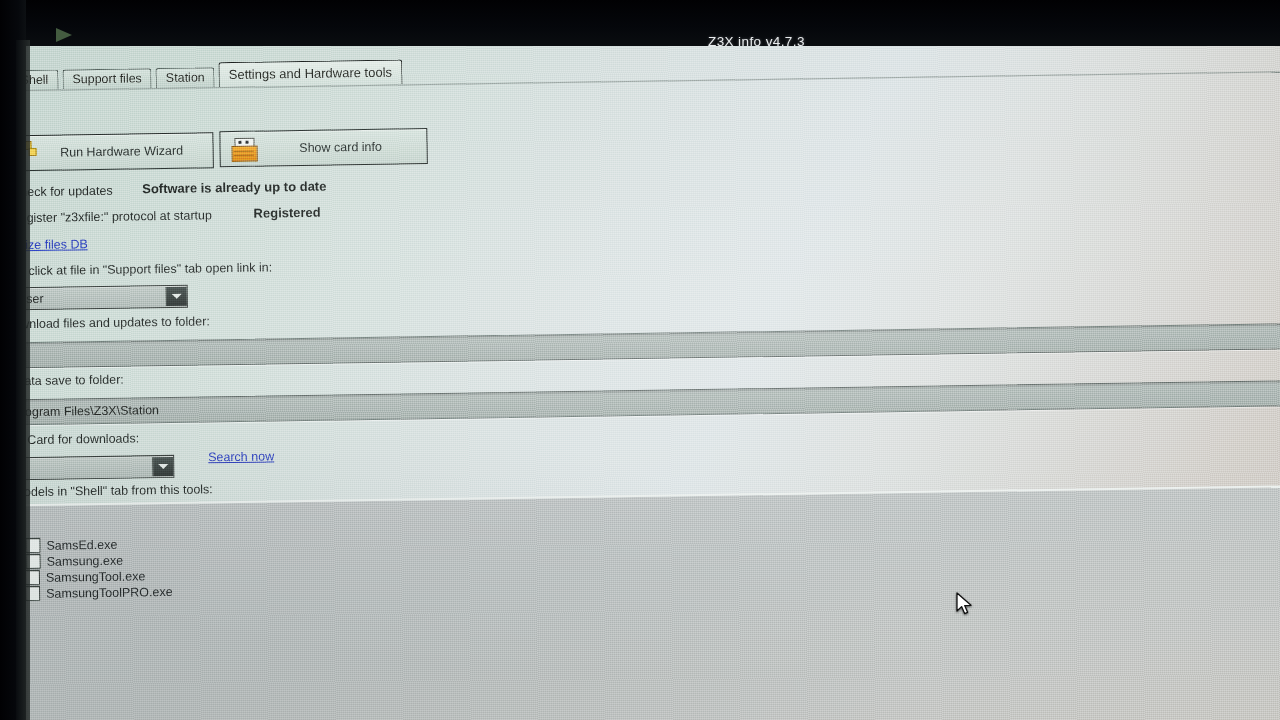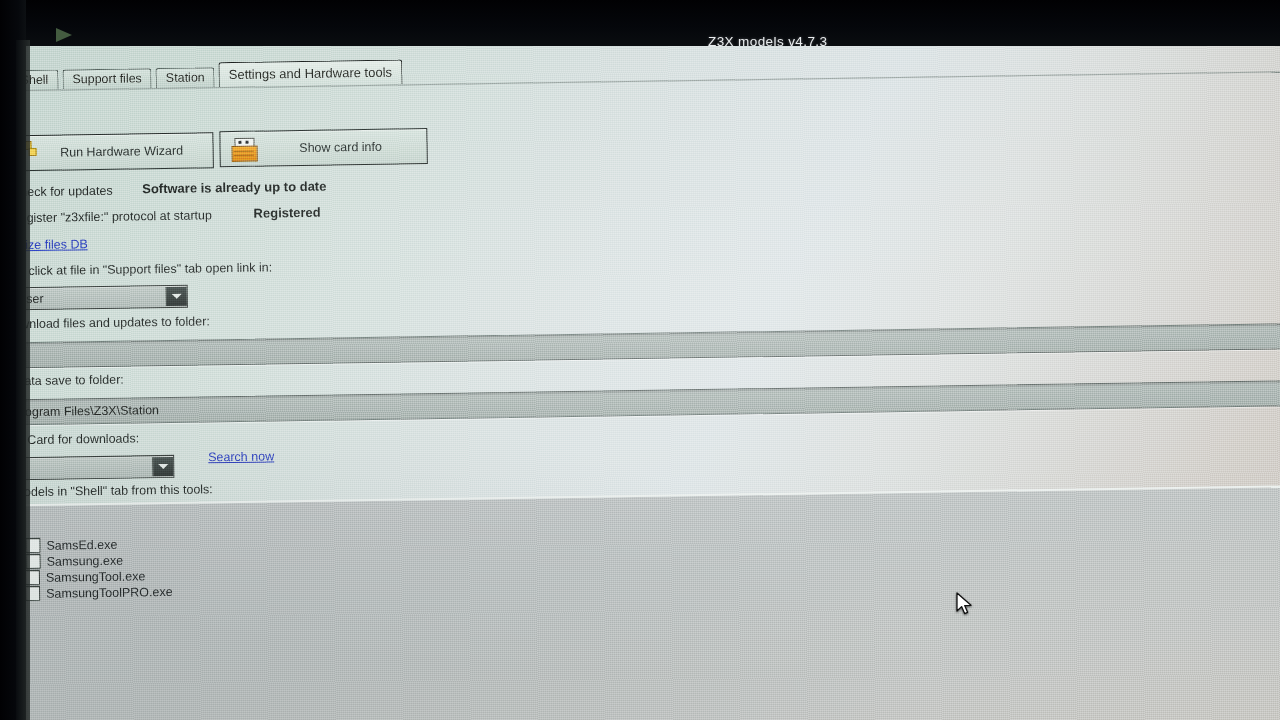--- a/index.html
+++ b/index.html
@@ -236,20 +236,20 @@
           <span>SamsungToolPRO.exe</span>
         </div>
       </div>
 
     </div>
   </div>
 
   <div class="bezel" id="bezel-top"></div>
   <div class="bezel" id="bezel-left"></div>
   <div class="bezel" id="bezel-left-inner"></div>
-  <div id="title-bar-text">Z3X models v4.7.3</div>
+  <div id="title-bar-text">Z3X info v4.7.3</div>
   <div id="corner-arrow"></div>
 
   <svg id="cursor" viewBox="0 0 18 26">
     <path d="M1,1 L1,19 L5.6,14.6 L8.6,21.6 L11.6,20.3 L8.7,13.6 L15,13.3 Z" fill="#ffffff" stroke="#111111" stroke-width="1.3" stroke-linejoin="round"></path>
   </svg>
 
 </div>
 
 </body></html>

